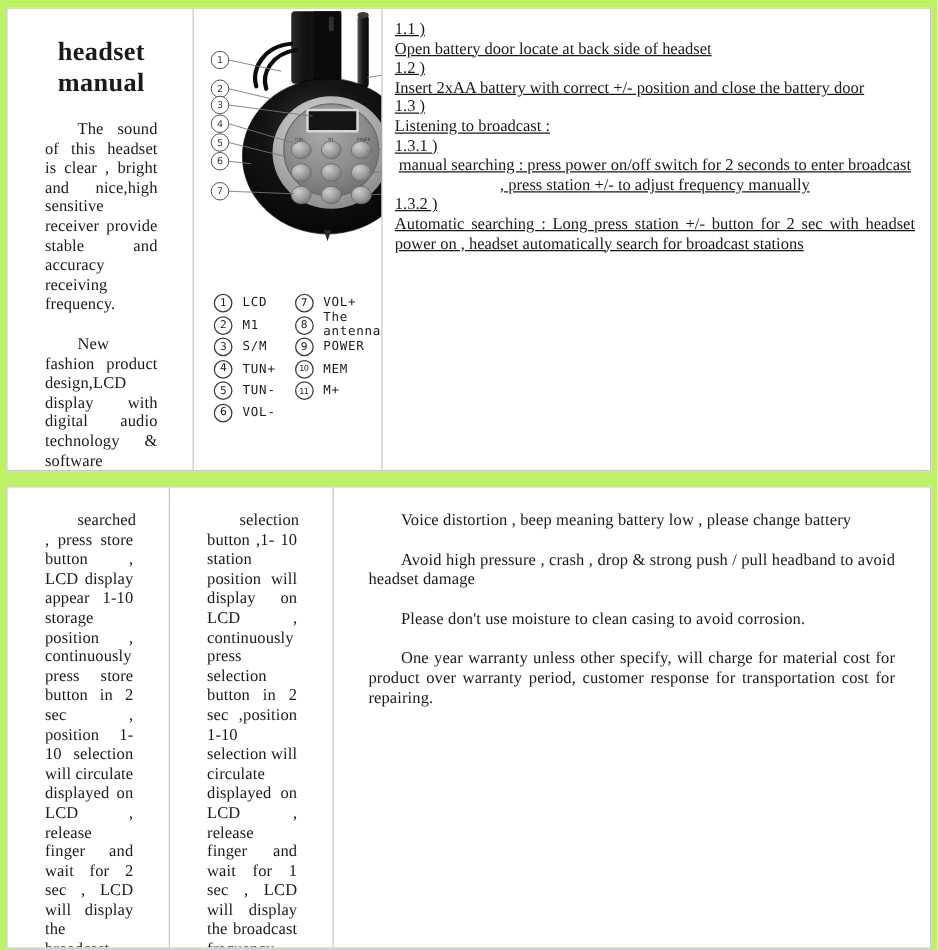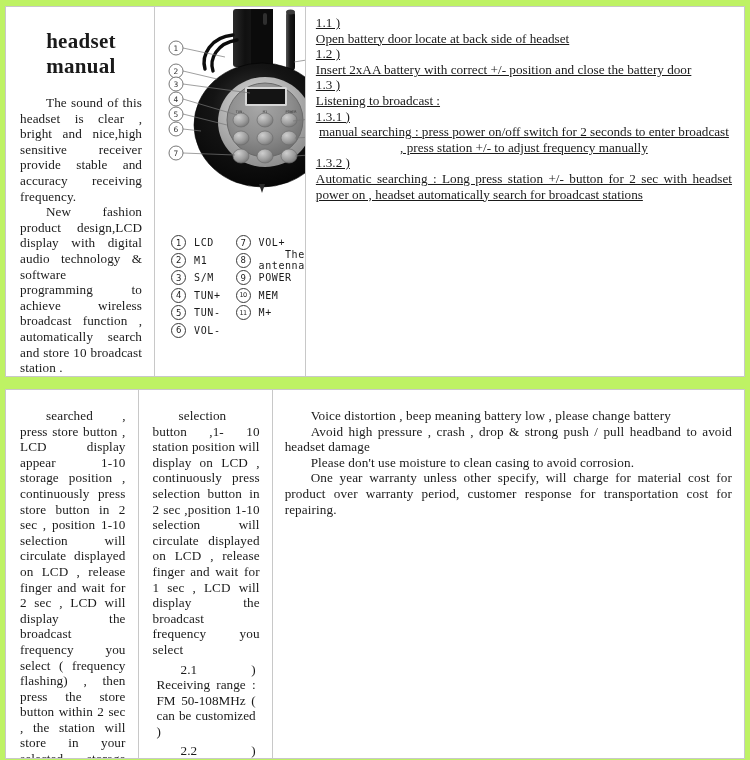--- a/index.html
+++ b/index.html
@@ -64,21 +64,21 @@
     font-size: 21px;
     font-weight: bold;
     letter-spacing: 0.3px;
     text-align: center;
     margin: 14px 0 16px 0;
     padding: 0;
   }
   p.body {
     font-size: 13.2px;
     line-height: 15.6px;
-    margin: 0;
+    margin: 16px;
     padding: 0;
     text-align: justify;
     text-justify: inter-word;
     text-indent: 26px;
     letter-spacing: 0.1px;
   }
   p.body.noindent { text-indent: 0; }
 
   .ops {
     font-size: 13.2px;
@@ -157,21 +157,20 @@
     line-height: 1;
     margin-right: 8px;
     flex: 0 0 auto;
     font-family: "DejaVu Sans", "Liberation Sans", sans-serif;
     letter-spacing: -0.5px;
   }
   .legend-label {
     letter-spacing: 0.6px;
     font-size: 10px;
     color: #1a1a1a;
-    text-align: right;
   }
 </style>
 </head>
 <body>
 
 <div class="page">
 
   <div class="panel panel-top">
 
     <div class="col col-1">

